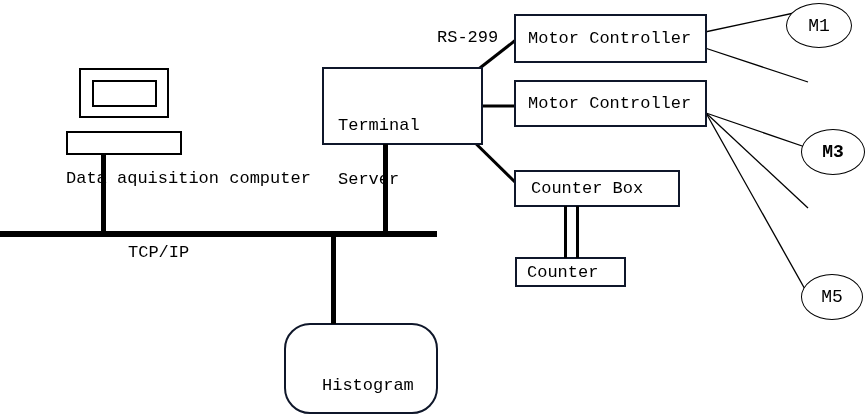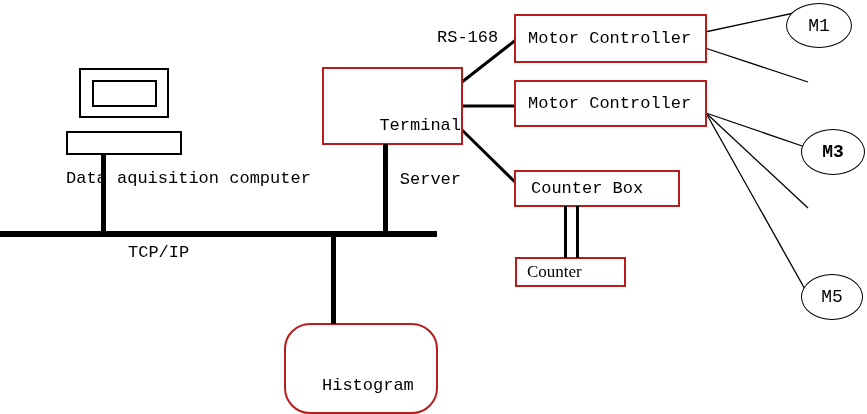--- a/index.html
+++ b/index.html
@@ -14,21 +14,21 @@
   }
   .wires {
     position: absolute;
     left: 0; top: 0;
     width: 867px; height: 414px;
     z-index: 0;
   }
   .node {
     position: absolute;
     box-sizing: border-box;
-    border: 2px solid #b91c1c;
+    border: 2px solid #0f172a;
     background: #fff;
     font-size: 17px;
     z-index: 1;
     white-space: pre;
   }
   .node.vcenter { display: flex; align-items: center; }
   .icon-rect {
     position: absolute;
     box-sizing: border-box;
     border: 2px solid #000;
@@ -85,40 +85,40 @@
   <div class="bus" style="left:331px; top:236px; width:5px; height:88px;"></div>
   <div class="bus" style="left:564px; top:206px; width:3px; height:52px;"></div>
   <div class="bus" style="left:576px; top:206px; width:3px; height:52px;"></div>
 
   <div class="icon-rect" style="left:79px; top:68px; width:90px; height:50px;"></div>
   <div class="icon-rect" style="left:92px; top:80px; width:65px; height:27px;"></div>
   <div class="icon-rect" style="left:66px; top:131px; width:116px; height:24px;"></div>
 
   <div class="label" style="left:66px; top:169px;">Data aquisition computer</div>
   <div class="label" style="left:128px; top:243px;">TCP/IP</div>
-  <div class="label" style="left:437px; top:28px;">RS-168</div>
+  <div class="label" style="left:437px; top:28px;">RS-299</div>
 
-  <div class="node two-line" style="left:322px; top:67px; width:141px; height:78px; padding:12px 0 0 14px;text-align:right;">
+  <div class="node two-line" style="left:322px; top:67px; width:161px; height:78px; padding:12px 0 0 14px;">
     <div>Terminal</div>
     <div>Server</div>
   </div>
 
   <div class="node vcenter" style="left:514px; top:14px; width:193px; height:49px; padding-left:12px;">
     <span>Motor Controller</span>
   </div>
 
   <div class="node vcenter" style="left:514px; top:80px; width:193px; height:47px; padding-left:12px;">
     <span>Motor Controller</span>
   </div>
 
   <div class="node vcenter" style="left:514px; top:170px; width:166px; height:37px; padding-left:15px;">
     <span>Counter Box</span>
   </div>
 
-  <div class="node vcenter" style="left:515px; top:257px; width:111px; height:30px; padding-left:10px;font-family:Liberation Serif, serif;">
+  <div class="node vcenter" style="left:515px; top:257px; width:111px; height:30px; padding-left:10px;">
     <span>Counter</span>
   </div>
 
   <div class="node hist-line" style="left:284px; top:323px; width:154px; height:91px; padding:13px 0 0 36px;border-radius:26px;">
     <div>Histogram</div>
     
   </div>
 
   <div class="motor" style="left:786px; top:3px; width:66px; height:45px;">
     <span>M1</span>

